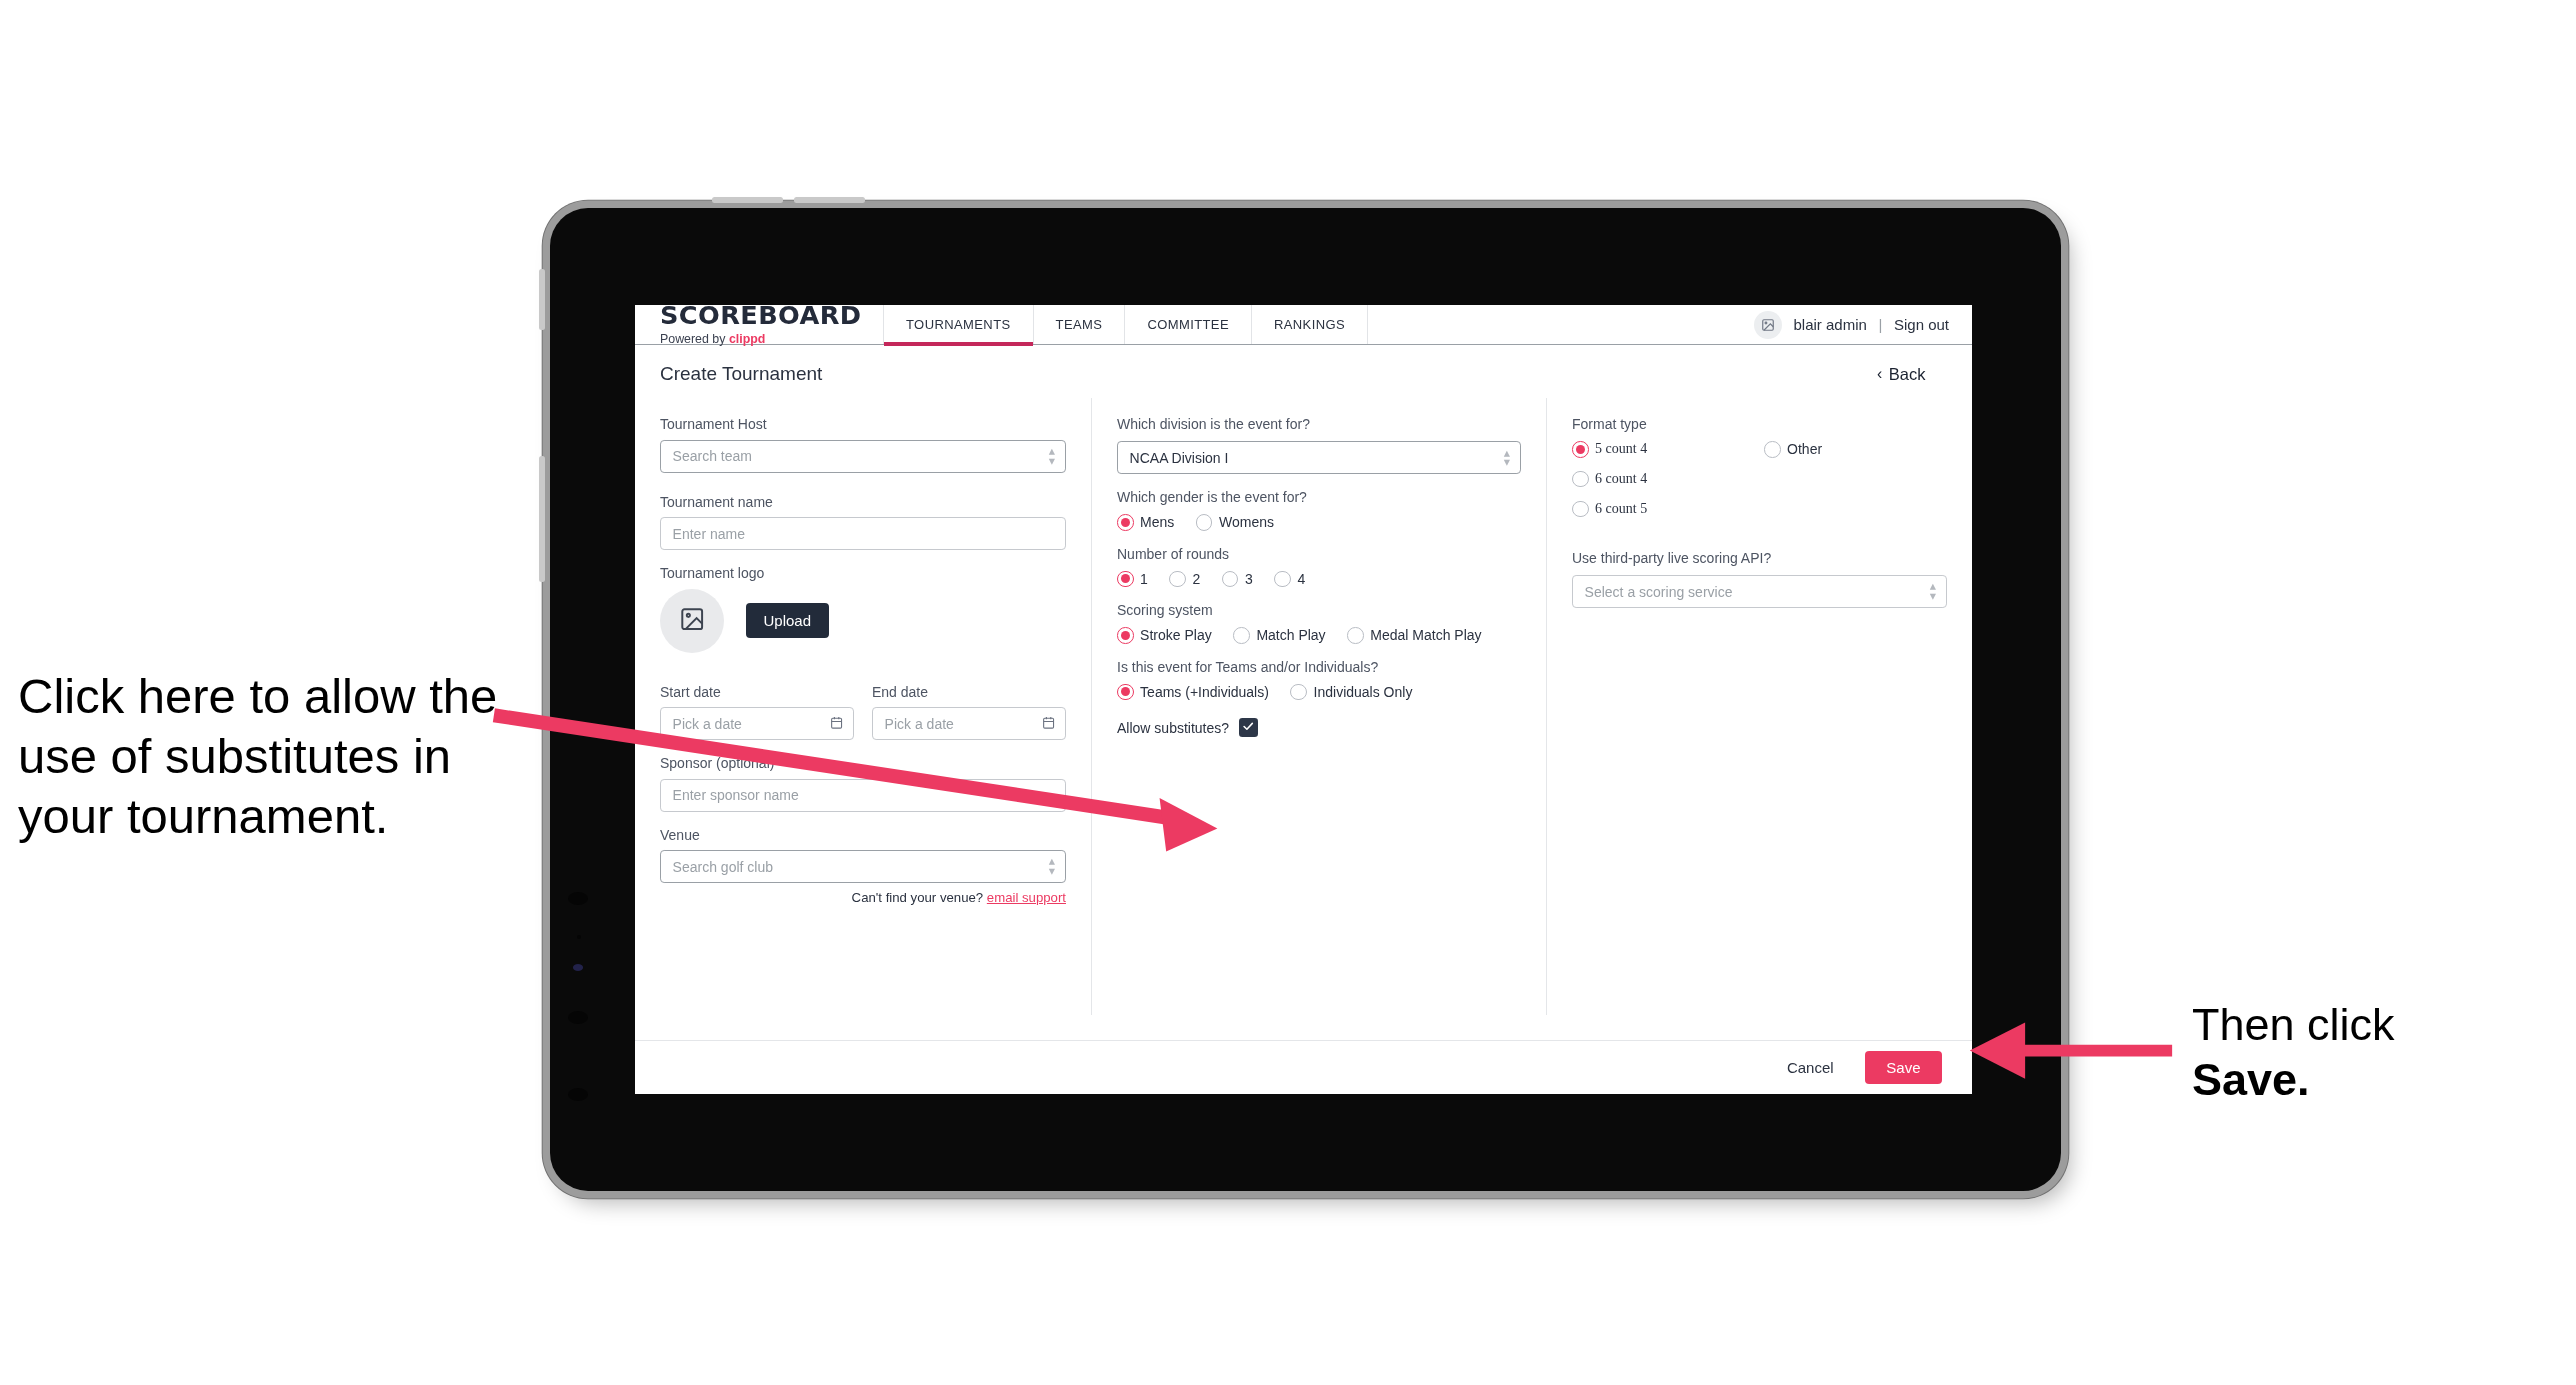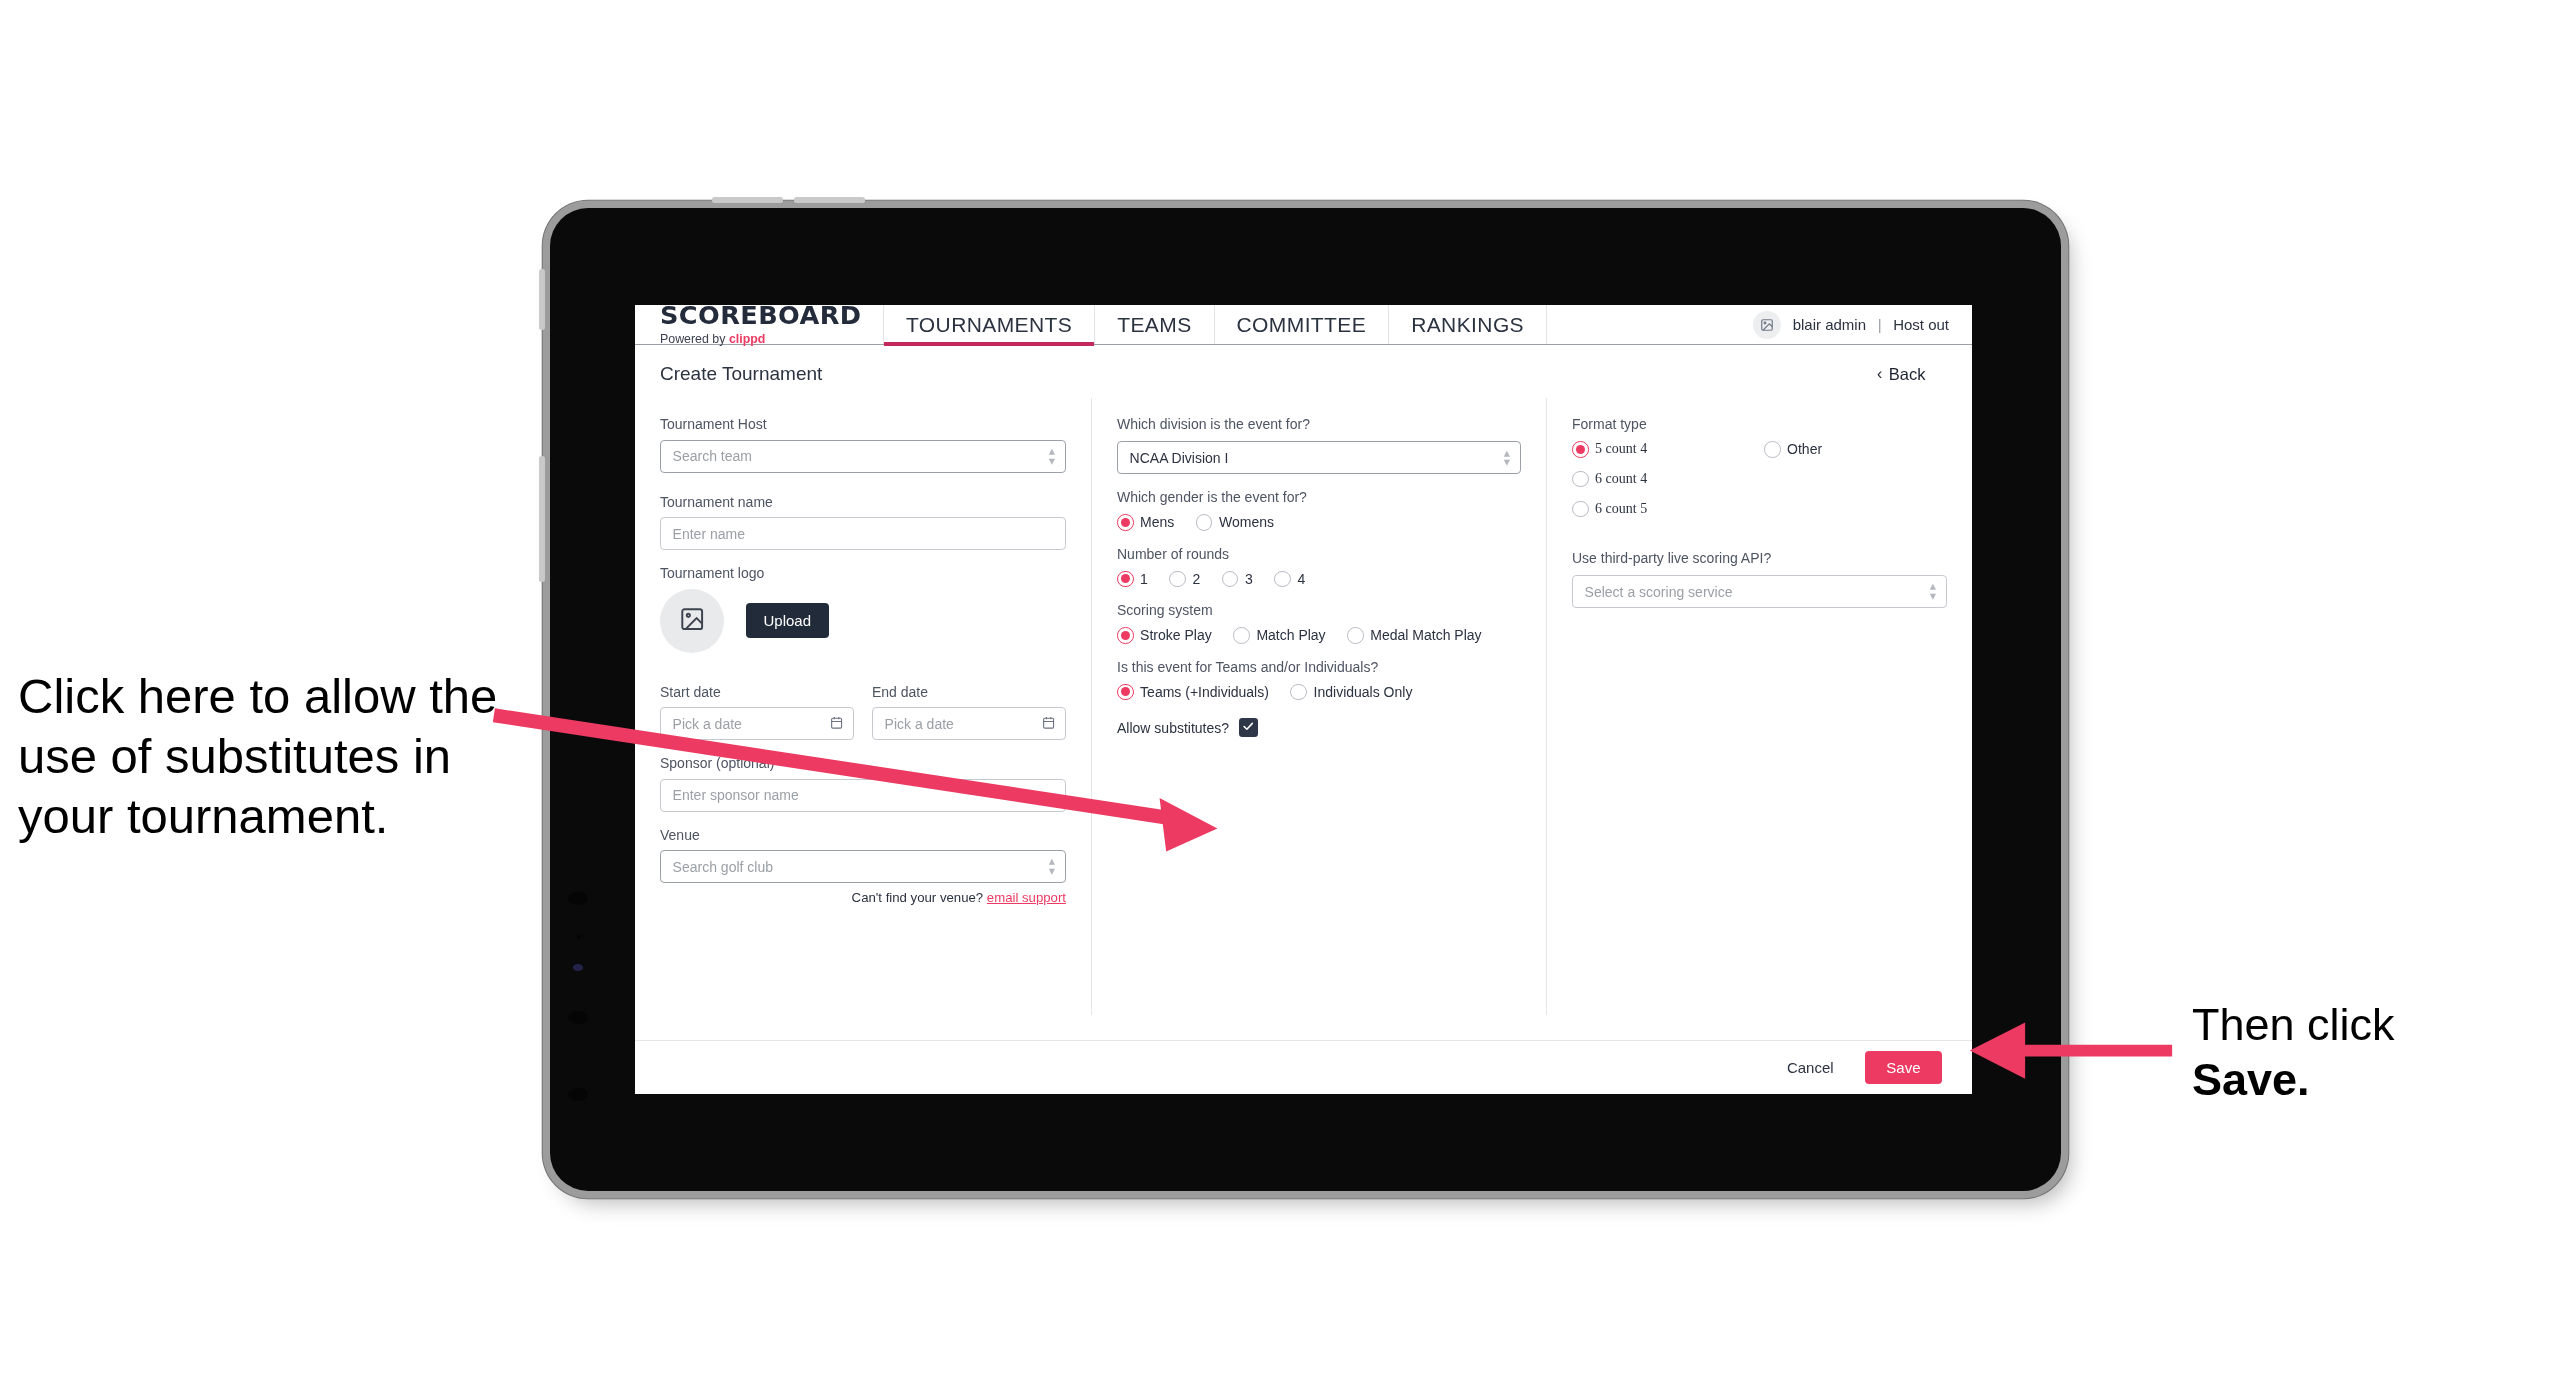--- a/index.html
+++ b/index.html
@@ -60,21 +60,21 @@
     font-weight: 700; font-size: 25.6px; letter-spacing: 0.4px;
     color: #242b3a; line-height: 1; white-space: nowrap;
   }
   .brand-sub {
     font-size: 12.4px; color: #3b4150; margin-top: 3.3px; white-space: nowrap;
   }
   .brand-sub b { color: #ec3a62; font-weight: 700; }
   .nav { display:flex; align-items:stretch; }
   .nav-item {
     display:flex; align-items:center; padding: 5px 22px;
-    font-size: 21px; letter-spacing: 0.4px; color: #2b3240;
+    font-size: 13px; letter-spacing: 0.4px; color: #2b3240;
     border-right: 0.8px solid #e2e4e7; cursor: pointer; position: relative;
     white-space: nowrap;
   }
   .nav-item.active::after {
     content:""; position:absolute; left:0; right:0; bottom:-1.7px;
     height: 3.3px; background: #c4275a;
   }
   .header-right {
     margin-left:auto; display:flex; align-items:center; gap: 11.6px;
     padding-right: 23px; font-size: 15px; color: #2b3240; white-space: nowrap; text-align: center;
@@ -240,21 +240,21 @@
       <div class="header-right">
         <div class="avatar">
           <svg width="14" height="14" viewBox="0 0 24 24" fill="none" stroke="currentColor" stroke-width="2">
             <rect x="3" y="3" width="18" height="18" rx="2"></rect>
               <circle cx="8.5" cy="8.5" r="1.5"></circle>
               <path d="M21 15l-5-5L5 21"></path>
           </svg>
         </div>
         <span>blair admin</span>
         <span class="hr-sep">|</span>
-        <span class="hr-link">Host out</span>
+        <span class="hr-link">Sign out</span>
       </div>
     </div>
 
     <div class="title-row">
       <div class="page-title">Create Tournament</div>
       <div class="back-link">
         <span class="chev">‹</span>
         <span>Back</span>
       </div>
     </div>

